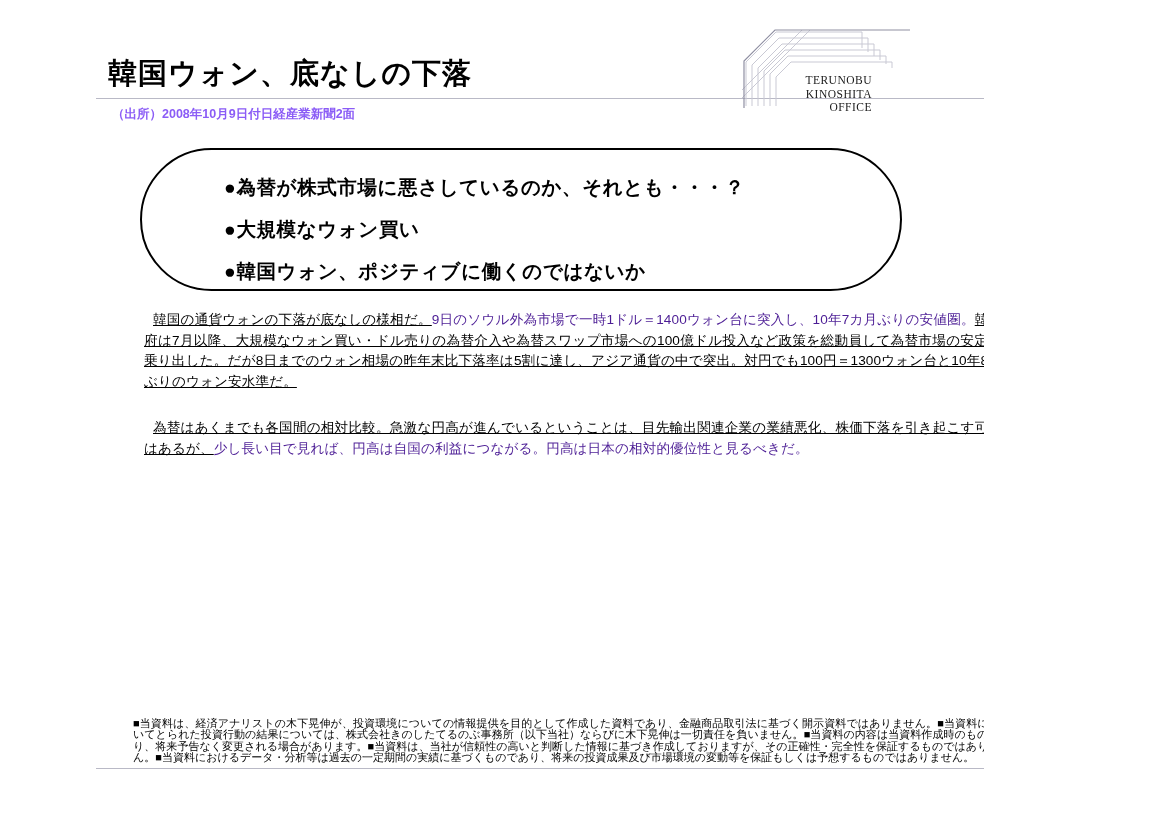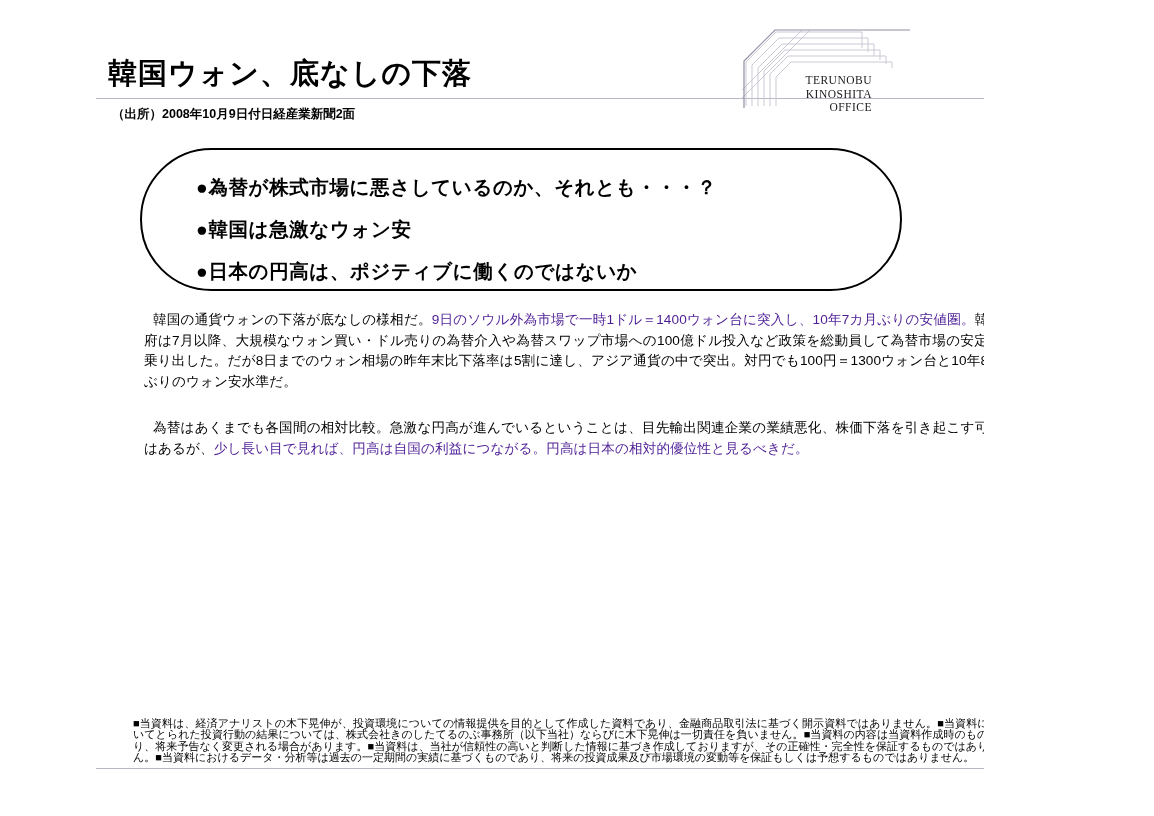--- a/index.html
+++ b/index.html
@@ -29,21 +29,21 @@
     letter-spacing: 1px;
     color: #000000;
     white-space: nowrap;
   }
   .source {
     position: absolute;
     left: 112px;
     top: 106px;
     font-size: 12.5px;
     font-weight: bold;
-    color: #000000;
+    color: #8b5cf6;
     white-space: nowrap;
   }
   .header-rule {
     position: absolute;
     left: 96px;
     top: 98px;
     width: 962px;
     height: 0;
     border-top: 1px solid #b9b9c6;
   }
@@ -96,40 +96,41 @@
     top: 16px;
     right: 20px;
   }
   .callout-item {
     font-size: 19.5px;
     font-weight: bold;
     line-height: 42px;
     letter-spacing: 0.6px;
     white-space: nowrap;
     color: #000000;
+    margin-left: 28px;
   }
 
   
   .body {
     position: absolute;
     left: 144px;
     top: 310px;
     width: 872px;
   }
   .para {
     font-size: 13.6px;
     line-height: 20.5px;
     text-align: justify;
     margin: 0 0 26px 0;
     text-indent: 9px;
     letter-spacing: 0.1px;
   }
   .para:last-child { margin-bottom: 8px; }
   .red { color: #4c1d95; }
-  .blk { color: #000000; }
+  .blk { color: #000000; text-decoration: underline; }
 
   
   .disclaimer {
     position: absolute;
     left: 133px;
     top: 718px;
     width: 878px;
     font-size: 11px;
     line-height: 11.4px;
     text-align: justify;
@@ -172,22 +173,22 @@
     <div class="logo-text">
       <div>TERUNOBU</div>
       <div>KINOSHITA</div>
       <div>OFFICE</div>
     </div>
   </div>
 
   <div class="callout">
     <div class="callout-list">
       <div class="callout-item">●為替が株式市場に悪さしているのか、それとも・・・？</div>
-      <div class="callout-item">●韓国は急激なウォン安</div>
-      <div class="callout-item">●日本の円高は、ポジティブに働くのではないか</div>
+      <div class="callout-item">●大規模なウォン買い</div>
+      <div class="callout-item">●韓国ウォン、ポジティブに働くのではないか</div>
     </div>
   </div>
 
   <div class="body">
     <p class="para"><span class="blk">韓国の通貨ウォンの下落が底なしの様相だ。</span><span class="red">9日のソウル外為市場で一時1ドル＝1400ウォン台に突入し、10年7カ月ぶりの安値圏。</span><span class="blk">韓国政府は7月以降、大規模なウォン買い・ドル売りの為替介入や為替スワップ市場への100億ドル投入など政策を総動員して為替市場の安定化に乗り出した。だが8日までのウォン相場の昨年末比下落率は5割に達し、アジア通貨の中で突出。対円でも100円＝1300ウォン台と10年8カ月ぶりのウォン安水準だ。</span></p>
 
 
 
 
     <p class="para"><span class="blk">為替はあくまでも各国間の相対比較。急激な円高が進んでいるということは、目先輸出関連企業の業績悪化、株価下落を引き起こす可能性はあるが、</span><span class="red">少し長い目で見れば、円高は自国の利益につながる。円高は日本の相対的優位性と見るべきだ。</span></p>

